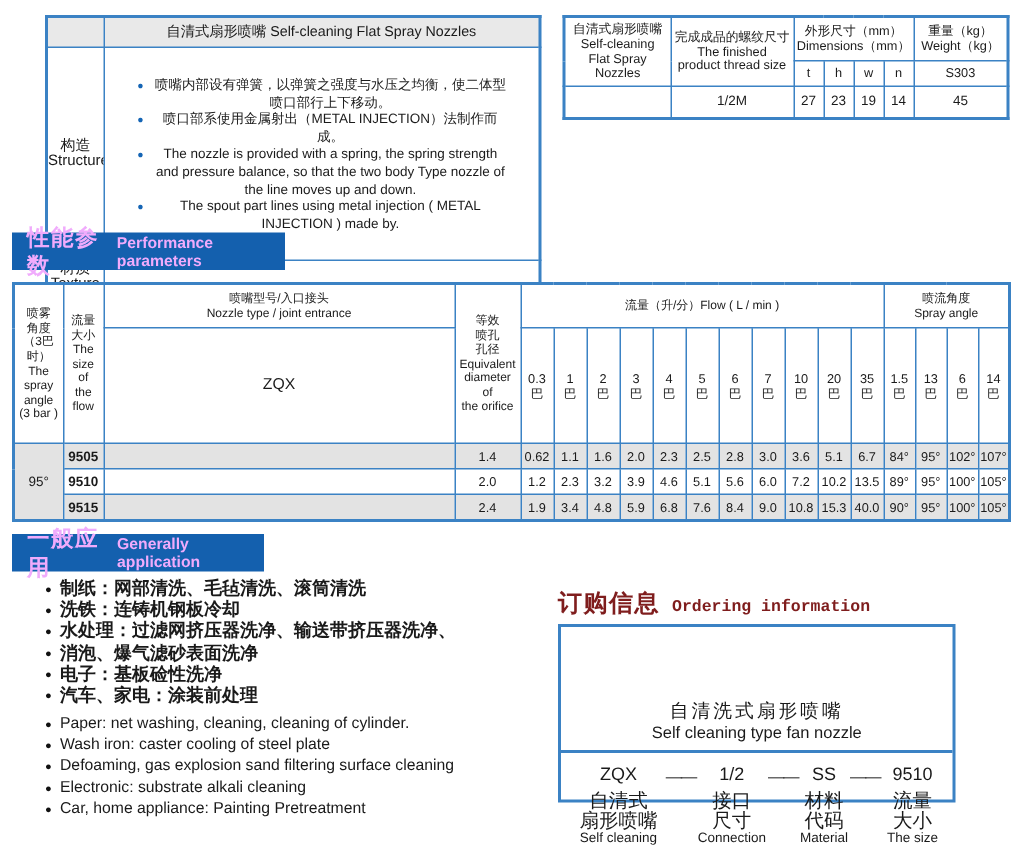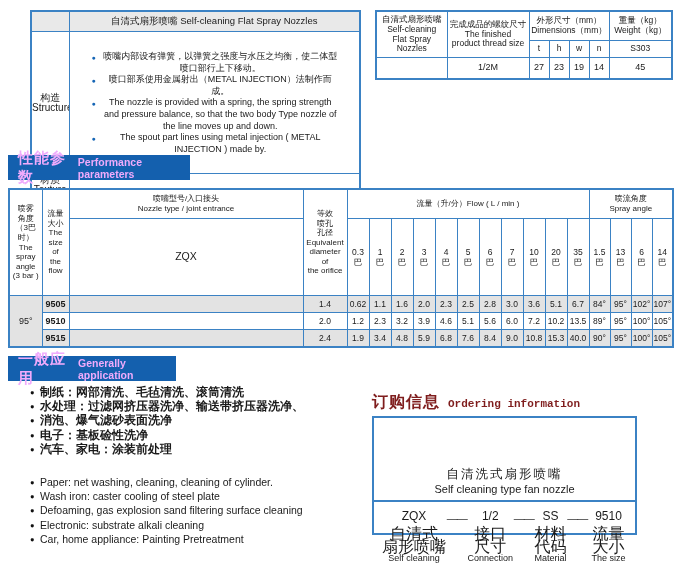--- a/index.html
+++ b/index.html
@@ -65,21 +65,21 @@
   .order-head .en{font-size:11px;font-weight:bold;}
   .order-box{position:absolute;left:372px;top:416px;width:265px;height:119px;
              border:2px solid #3b82c4;box-sizing:border-box;background:#fff;}
   .order-title{border-bottom:2px solid #3b82c4;text-align:center;padding:4px 0 5px 0;}
   .order-title .zh{font-size:12.5px;letter-spacing:2px;margin-top:44px;}
   .order-title .en{font-size:11px;}
   .order-code-row{display:flex;justify-content:space-between;align-items:flex-start;
                   padding:7px 6px 0 8px;}
   .code-group{text-align:center;}
   .code{font-size:12px;margin-bottom:4px;}
-  .ozh{font-size:16px;line-height:13px;}
+  .ozh{font-size:13px;line-height:13px;}
   .oen{font-size:9px;line-height:11.5px;}
   .dash{font-size:11px;padding-top:3px;color:#333;letter-spacing:-1px;}
 </style>
 </head>
 <body>
 
 <div class="page">
 
   <table class="t structure-table">
     <colgroup>
@@ -309,20 +309,21 @@
       </tbody>
   </table>
 
   <div class="band band-app">
     <span class="band-zh">一般应用</span>
     <span class="band-en">Generally application</span>
   </div>
 
   <ul class="app-list app-zh">
       <li>制纸：网部清洗、毛毡清洗、滚筒清洗</li>
+      <li>洗铁：连铸机钢板冷却</li>
       <li>水处理：过滤网挤压器洗净、输送带挤压器洗净、</li>
       <li>消泡、爆气滤砂表面洗净</li>
       <li>电子：基板硷性洗净</li>
       <li>汽车、家电：涂装前处理</li>
     </ul>
   <ul class="app-list app-en">
       <li>Paper: net washing, cleaning, cleaning of cylinder.</li>
       <li>Wash iron: caster cooling of steel plate</li>
       <li>Defoaming, gas explosion sand filtering surface cleaning</li>
       <li>Electronic: substrate alkali cleaning</li>

